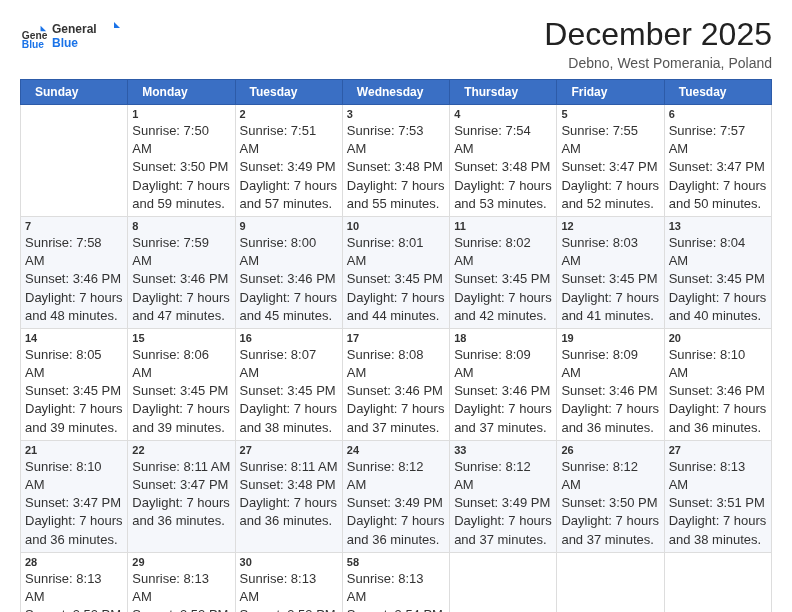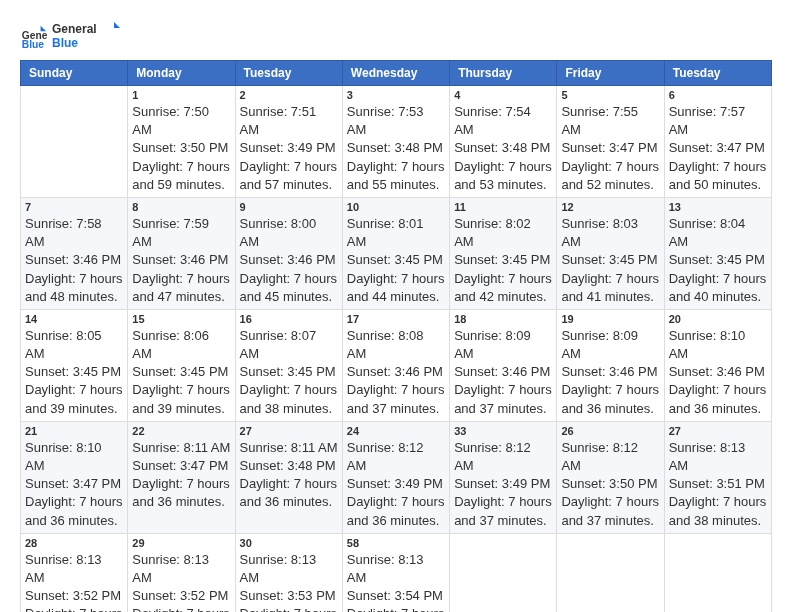--- a/index.html
+++ b/index.html
@@ -59,21 +59,21 @@
       border: 1px solid #ccc;
       border-collapse: collapse;
       width: 100%;
       table-layout: fixed;
     }
     .calendar th {
       background: #3a6fc4;
       color: #fff;
       font-size: 12px;
       font-weight: bold;
-      padding: 5px 8px;
+      padding: 5px 14px;
       text-align: left;
       border: 1px solid #2d5ba8;
     }
     .calendar td {
       vertical-align: top;
       font-size: 9.5px;
       color: #333;
       border: 1px solid #ddd;
       padding: 3px 4px;
       height: 88px;
@@ -114,20 +114,24 @@
         <polygon points="22,4 28,10 22,10" fill="#1a73e8"></polygon>
       </svg>
       <div class="logo-text">
         <svg width="70" height="32" viewBox="0 0 70 32">
           <text x="0" y="13" font-size="12" font-weight="bold" fill="#333" font-family="Arial">General</text>
           <text x="0" y="27" font-size="12" font-weight="bold" fill="#1a73e8" font-family="Arial">Blue</text>
           <polygon points="62,2 68,8 62,8" fill="#1a73e8"></polygon>
         </svg>
       </div>
     </div>
+    <div class="title-block">
+      <h1>December 2025</h1>
+      <h2>Debno, West Pomerania, Poland</h2>
+    </div>
   </div>
 
   <table class="calendar">
     <thead>
       <tr>
         <th>Sunday</th>
         <th>Monday</th>
         <th>Tuesday</th>
         <th>Wednesday</th>
         <th>Thursday</th>

